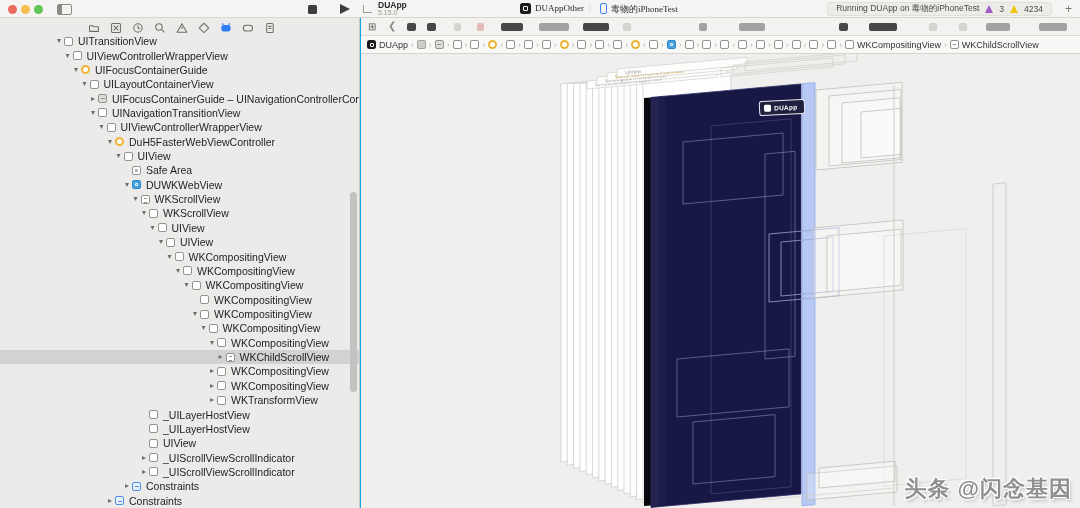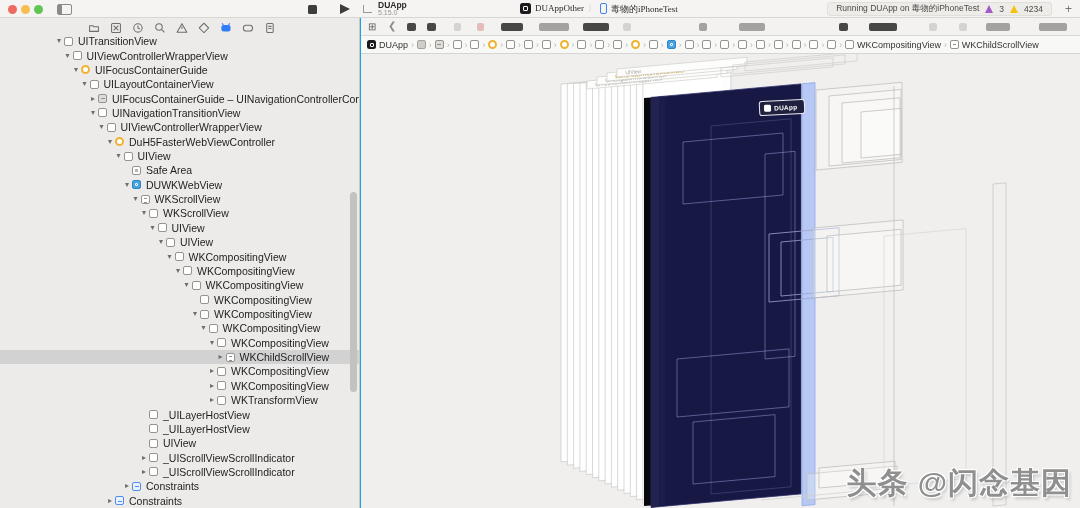--- a/index.html
+++ b/index.html
@@ -74,21 +74,21 @@
            background:#f8f8f6;border-bottom:1px solid #d6d5d2;font-size:9px;color:#333;overflow:hidden;}
   .jitem{display:flex;align-items:center;gap:3px;flex:none;}
   .jsep{color:#b5b4b1;font-size:8.5px;flex:none;}
   #canvas{position:relative;width:719px;height:454px;background:#f0efed;overflow:hidden;}
   #scene{position:absolute;left:0;top:0;}
   #badge3d{position:absolute;left:398px;top:46px;width:46px;height:15px;background:#20203f;
            border:1px solid #ededf5;border-radius:3px;display:flex;align-items:center;gap:3px;
            padding:0 4px;transform:rotate(-3deg);}
   #badge3d .sq{width:7px;height:7px;background:#fff;border-radius:1.5px;flex:none;}
   #badge3d .bl{color:#fff;font-size:6.5px;font-weight:bold;letter-spacing:.3px;}
-  #watermark{position:absolute;right:8px;bottom:4px;font-size:30px;font-weight:bold;color:#8f8f8f;
+  #watermark{position:absolute;right:8px;bottom:4px;font-size:22px;font-weight:bold;color:#8f8f8f;
      letter-spacing:1px;
      text-shadow:-1px -1px 0 #fff,1px -1px 0 #fff,-1px 1px 0 #fff,1px 1px 0 #fff,2px 3px 3px rgba(0,0,0,.18);}
 </style>
 </head>
 <body>
 
 <div id="app">
 
   <div id="titlebar">
     <div class="tl" id="tl-close"></div>

